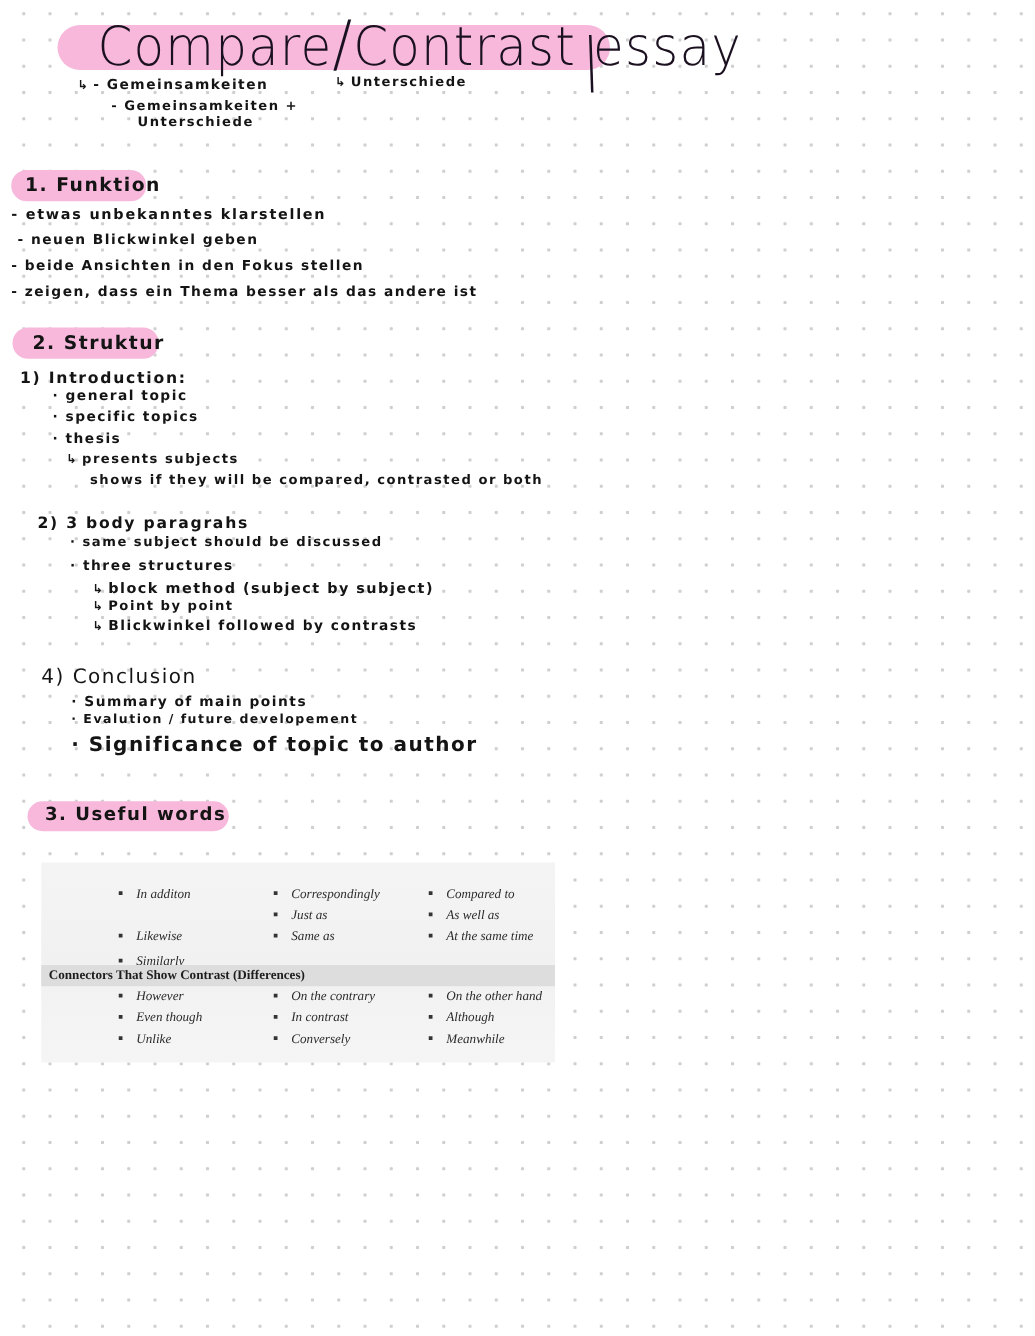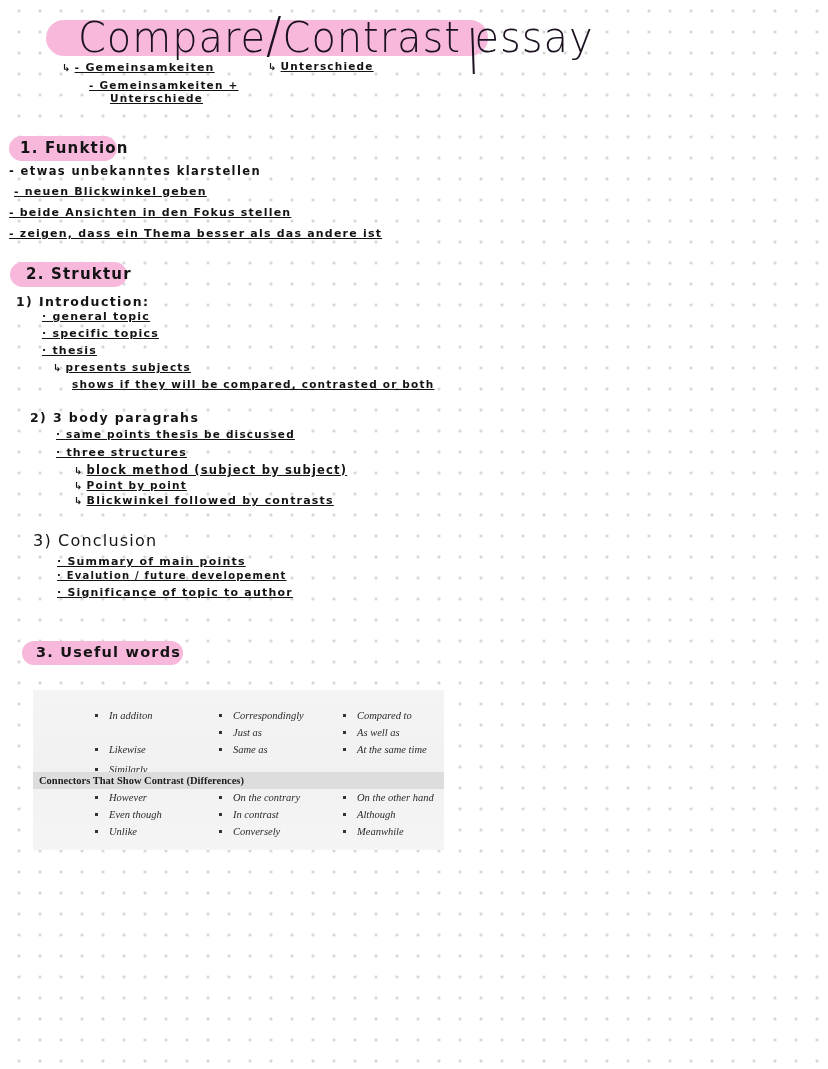--- a/index.html
+++ b/index.html
@@ -20,21 +20,21 @@
   .title {
     position: absolute; left: 78px; top: 6px;
     font-family: "DejaVu Sans", sans-serif; font-weight: 200;
     font-size: 43px; letter-spacing: 1px; color: #1a1020;
     transform: scaleX(0.93); transform-origin: left top;
   }
   .title .slash { font-size: 50px; }
   .tail { position: absolute; left: 472px; top: 28px; width: 2px; height: 46px; background: #1a1020; transform: rotate(-2deg); }
   .sec-h { font-size: 15px; font-weight: bold; letter-spacing: 1.2px; }
   .l1 { font-size: 11.5px; font-weight: bold; letter-spacing: 1.4px; }
-  .l2 { font-size: 11px; font-weight: bold; letter-spacing: 1.2px; text-decoration: underline; }
+  .l2 { font-size: 11px; font-weight: bold; letter-spacing: 1.2px; }
   .l3 { font-size: 14px; font-weight: bold; letter-spacing: 1.2px; }
   .arrow { display: inline-block; font-size: 10px; margin-right: 3px; }
 
   .tbl {
     position: absolute; left: 33px; top: 690px; width: 411px; height: 160px;
     background: linear-gradient(180deg, #f4f4f4 0%, #f1f1f1 50%, #f5f5f5 100%);
     font-family: "Liberation Serif", serif; color: #222;
   }
   .tbl-h {
     position: absolute; left: 0; width: 411px; height: 17px;
@@ -84,36 +84,36 @@
 <div class="abs hand l1" style="left:16px;top:294px;font-size:12.5px;">1) Introduction:</div>
 <div class="abs hand l2" style="left:42px;top:310px;">· general topic</div>
 <div class="abs hand l2" style="left:42px;top:327px;">· specific topics</div>
 <div class="abs hand l2" style="left:42px;top:344px;">· thesis</div>
 <div class="abs hand l2" style="left:53px;top:361px;font-size:10.5px;">
   <span class="arrow">↳</span><span>presents subjects</span>
 </div>
 <div class="abs hand l2" style="left:72px;top:378px;font-size:10.5px;">shows if they will be compared, contrasted or both</div>
 
 <div class="abs hand l1" style="left:30px;top:410px;font-size:12.5px;">2) 3 body paragrahs</div>
-<div class="abs hand l2" style="left:56px;top:428px;font-size:10.5px;">· same points thesis be discussed</div>
+<div class="abs hand l2" style="left:56px;top:428px;font-size:10.5px;">· same subject should be discussed</div>
 <div class="abs hand l2" style="left:56px;top:446px;">· three structures</div>
 <div class="abs hand l2" style="left:74px;top:463px;font-size:11.5px;">
   <span class="arrow">↳</span><span>block method (subject by subject)</span>
 </div>
 <div class="abs hand l2" style="left:74px;top:479px;font-size:10.5px;">
   <span class="arrow">↳</span><span>Point by point</span>
 </div>
 <div class="abs hand l2" style="left:74px;top:494px;font-size:11px;">
   <span class="arrow">↳</span><span>Blickwinkel followed by contrasts</span>
 </div>
 
-<div class="abs hand l3" style="left:33px;top:531px;font-weight:normal;font-size:16px;">3) Conclusion</div>
+<div class="abs hand l3" style="left:33px;top:531px;font-weight:normal;font-size:16px;">4) Conclusion</div>
 <div class="abs hand l2" style="left:57px;top:555px;">· Summary of main points</div>
 <div class="abs hand l2" style="left:57px;top:570px;font-size:10px;">· Evalution / future developement</div>
-<div class="abs hand l2" style="left:57px;top:586px;font-size:11px;text-align:center;">· Significance of topic to author</div>
+<div class="abs hand l2" style="left:57px;top:586px;font-size:16px;text-align:center;">· Significance of topic to author</div>
 
 <div class="pill" style="left:22px;top:641px;width:161px;height:24px;"></div>
 <div class="abs hand sec-h" style="left:36px;top:644px;font-size:14.5px;">3. Useful words</div>
 
 <div class="tbl">
 
   <div class="tbl-cell" style="left:62px;top:20px;"><span class="b"></span><span>In additon</span></div>
   <div class="tbl-cell" style="left:62px;top:37px;margin-top:37px;"><span class="b"></span><span>Similarly</span></div>
   <div class="tbl-cell" style="left:62px;top:54px;"><span class="b"></span><span>Likewise</span></div>
 

